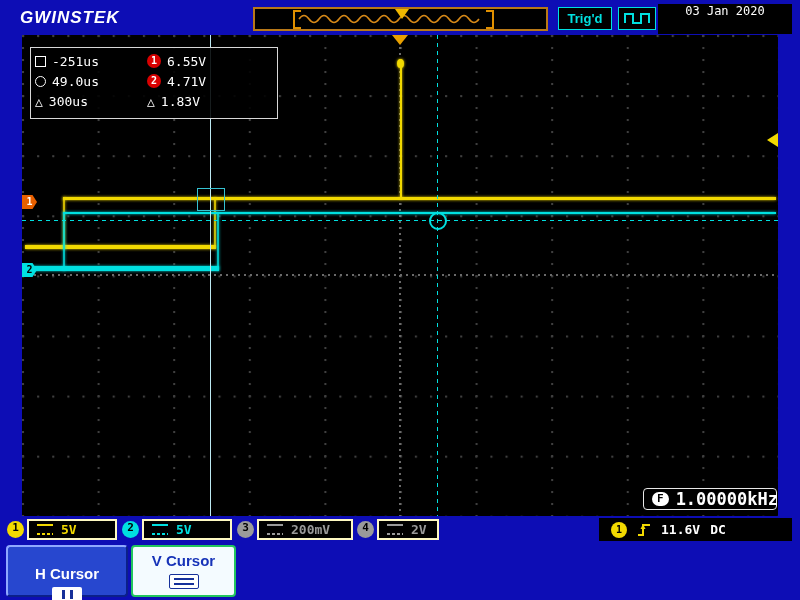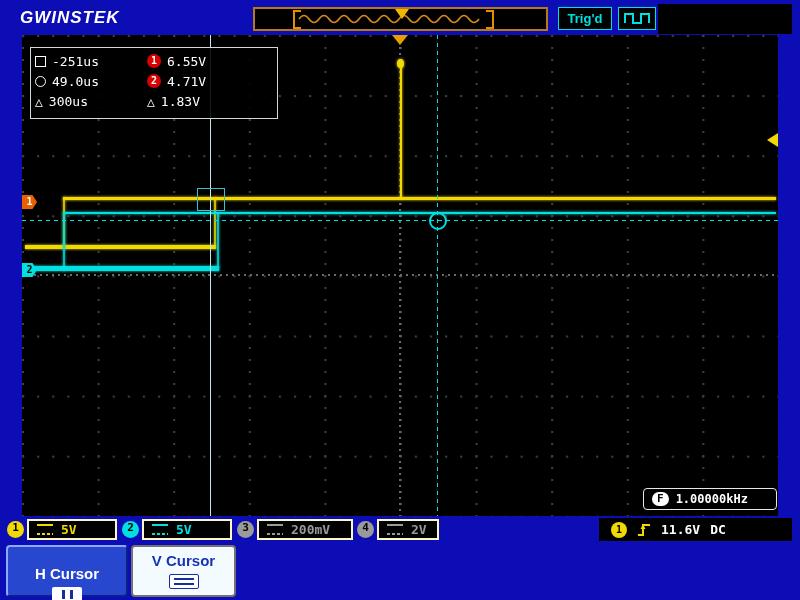--- a/index.html
+++ b/index.html
@@ -88,21 +88,21 @@
   .sym-sq { width:9px; height:9px; border:1px solid #fff; display:inline-block; }
   .sym-ci { width:9px; height:9px; border:1px solid #fff; border-radius:50%; display:inline-block; }
   .rbadge { width:14px; height:14px; border-radius:50%; background:#d80000; color:#fff;
             font:bold 10px "DejaVu Sans Mono",monospace; text-align:center; line-height:14px; display:inline-block; }
 
   
   .freq { left:621px; top:453px; width:134px; height:22px; background:#000; border:1px solid #e8e8e8;
           border-radius:4px; display:flex; align-items:center; gap:7px; padding:0 8px; box-sizing:border-box; }
   .fbadge { background:#fff; color:#000; font:bold 11px "DejaVu Sans Mono",monospace;
             border-radius:7px; padding:0 5px; height:14px; line-height:14px; }
-  .fval { color:#fff; font-size:12px; font-weight:bold; }
+  .fval { color:#fff; font-size:17px; font-weight:bold; }
 
   
   .cbadge { width:17px; height:17px; border-radius:50%; text-align:center; line-height:17px;
             font:bold 11px "DejaVu Sans Mono",monospace; top:521px; }
   .cbox { top:519px; height:21px; background:#000; border:2px solid #fef9c3; box-sizing:border-box;
           display:flex; align-items:center; gap:8px; padding:0 8px; font:bold 13px "DejaVu Sans Mono",monospace; }
   .coup { width:16px; height:9px; border-top:2px solid;
           background:repeating-linear-gradient(to right, currentColor 0 3px, transparent 3px 5px) left bottom / 16px 2px no-repeat; }
   .c-yel { color:#f2d900; } .c-cyn { color:#00e0e0; } .c-gry { color:#9a9a9a; }
   .b-yel { background:#f2d900; color:#000; } .b-cyn { background:#00e0e0; color:#000; }
@@ -118,21 +118,21 @@
   .tsrc { width:16px; height:16px; border-radius:50%; background:#f2d900; color:#000;
           font:bold 10px "DejaVu Sans Mono",monospace; text-align:center; line-height:16px; }
 
   
   .btn { top:545px; height:52px; border-radius:4px; text-align:center;
          font-family:"Liberation Sans",sans-serif; font-weight:bold; font-size:15px;
          box-sizing:border-box; cursor:pointer; }
   .btn-h { left:6px; width:122px; background:#2747cf; color:#fff;
            border:2px solid; border-color:#8fa8ff #0b1f8a #0b1f8a #8fa8ff; padding-top:18px; }
   .btn-v { left:131px; width:105px; background:#f4fbff; color:#1733b8;
-           border:2px solid #737373; padding-top:5px; }
+           border:2px solid #22c55e; padding-top:5px; }
   .hcur-icon { width:30px; height:15px; margin:5px auto 0; background-color:#fff; border-radius:2px;
                background-image:linear-gradient(#16309a,#16309a),linear-gradient(#16309a,#16309a);
                background-size:3px 9px,3px 9px; background-position:10px 3px,18px 3px; background-repeat:no-repeat; }
   .vcur-icon { width:30px; height:15px; margin:5px auto 0; background-color:#fff; border:1px solid #16309a;
                border-radius:2px; box-sizing:border-box;
                background-image:linear-gradient(#16309a,#16309a),linear-gradient(#16309a,#16309a);
                background-size:20px 2px,20px 2px; background-position:4px 3px,4px 8px; background-repeat:no-repeat; }
 </style>
 </head>
 <body>
@@ -152,20 +152,21 @@
 
   <div class="a trigd">Trig'd</div>
 
   <div class="a trigicon">
     <svg width="28" height="17">
       <path d="M2 13 V4 H10 V13 H18 V4 H26 V13" fill="none" stroke="#00e0e0" stroke-width="2"></path>
     </svg>
   </div>
 
   <div class="a datetime">
+    <div>03 Jan 2020</div>
   </div>
 
   <div class="a display">
     <div class="a axis-v"></div>
     <div class="a axis-h"></div>
 
     <div class="a tr ch1 ch1-low"></div>
     <div class="a tr ch1 ch1-high"></div>
     <div class="a tr ch1 ch1-edge-l"></div>
     <div class="a tr ch1 ch1-edge-r"></div>

